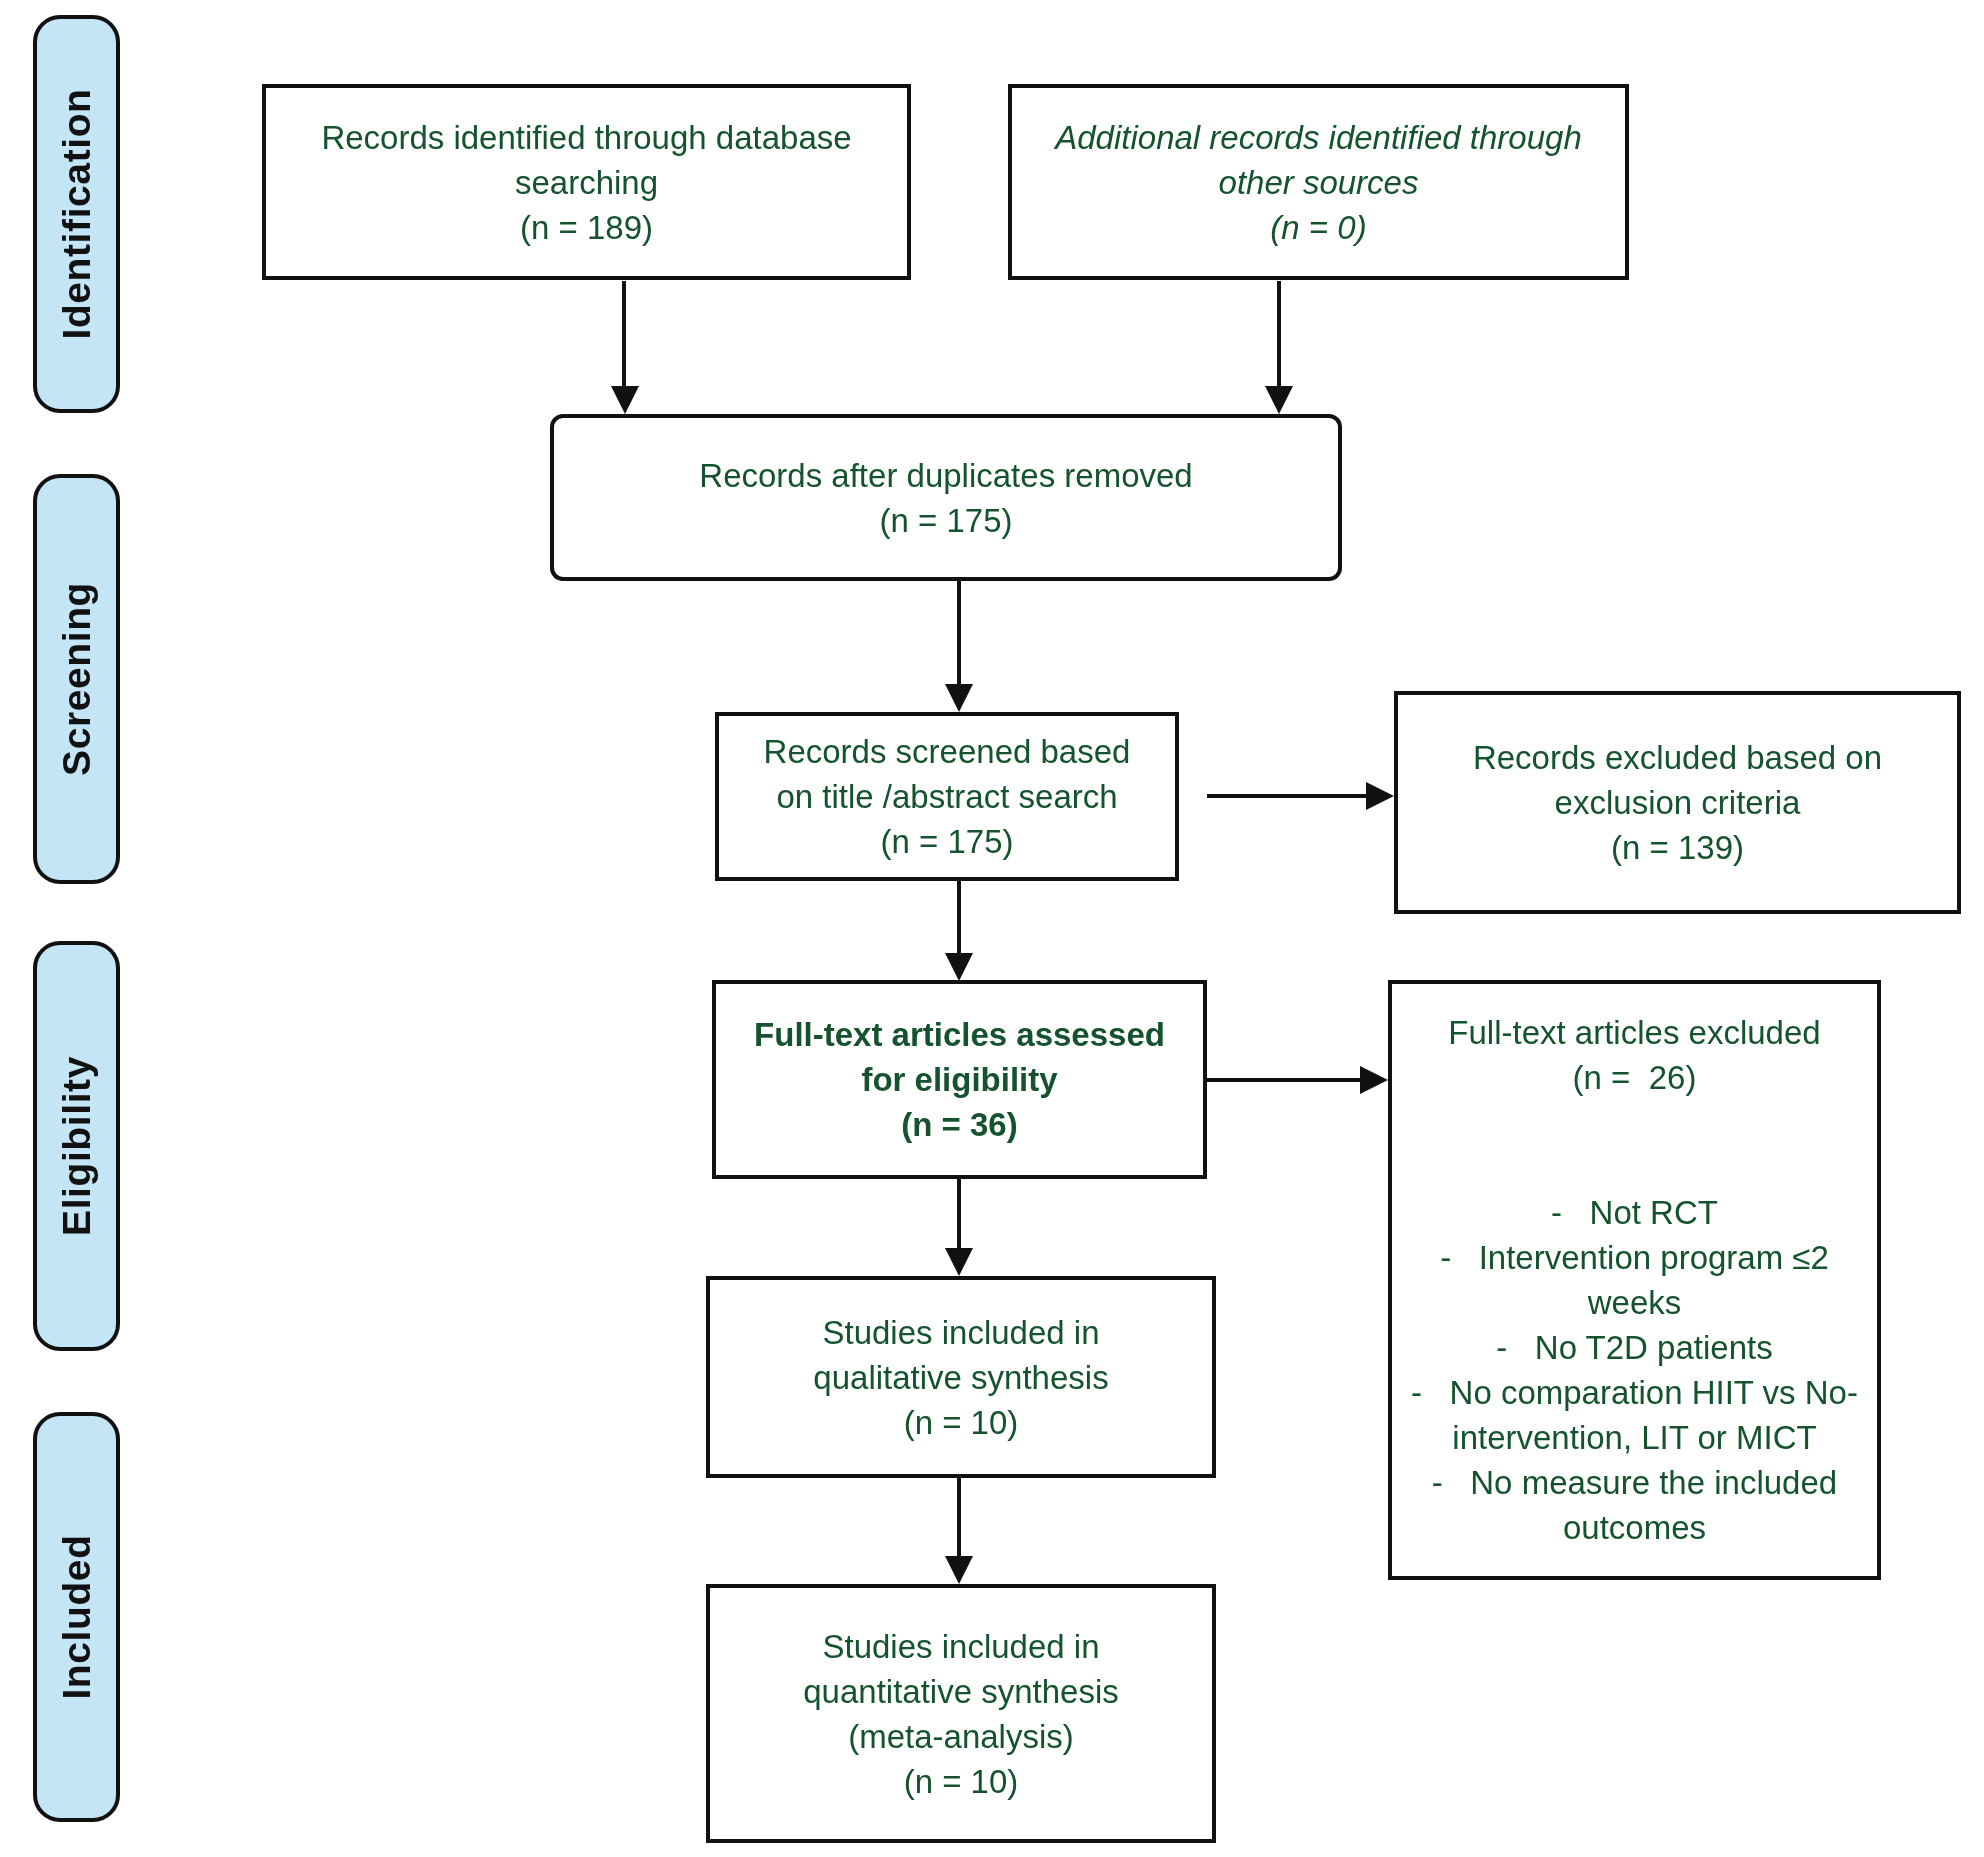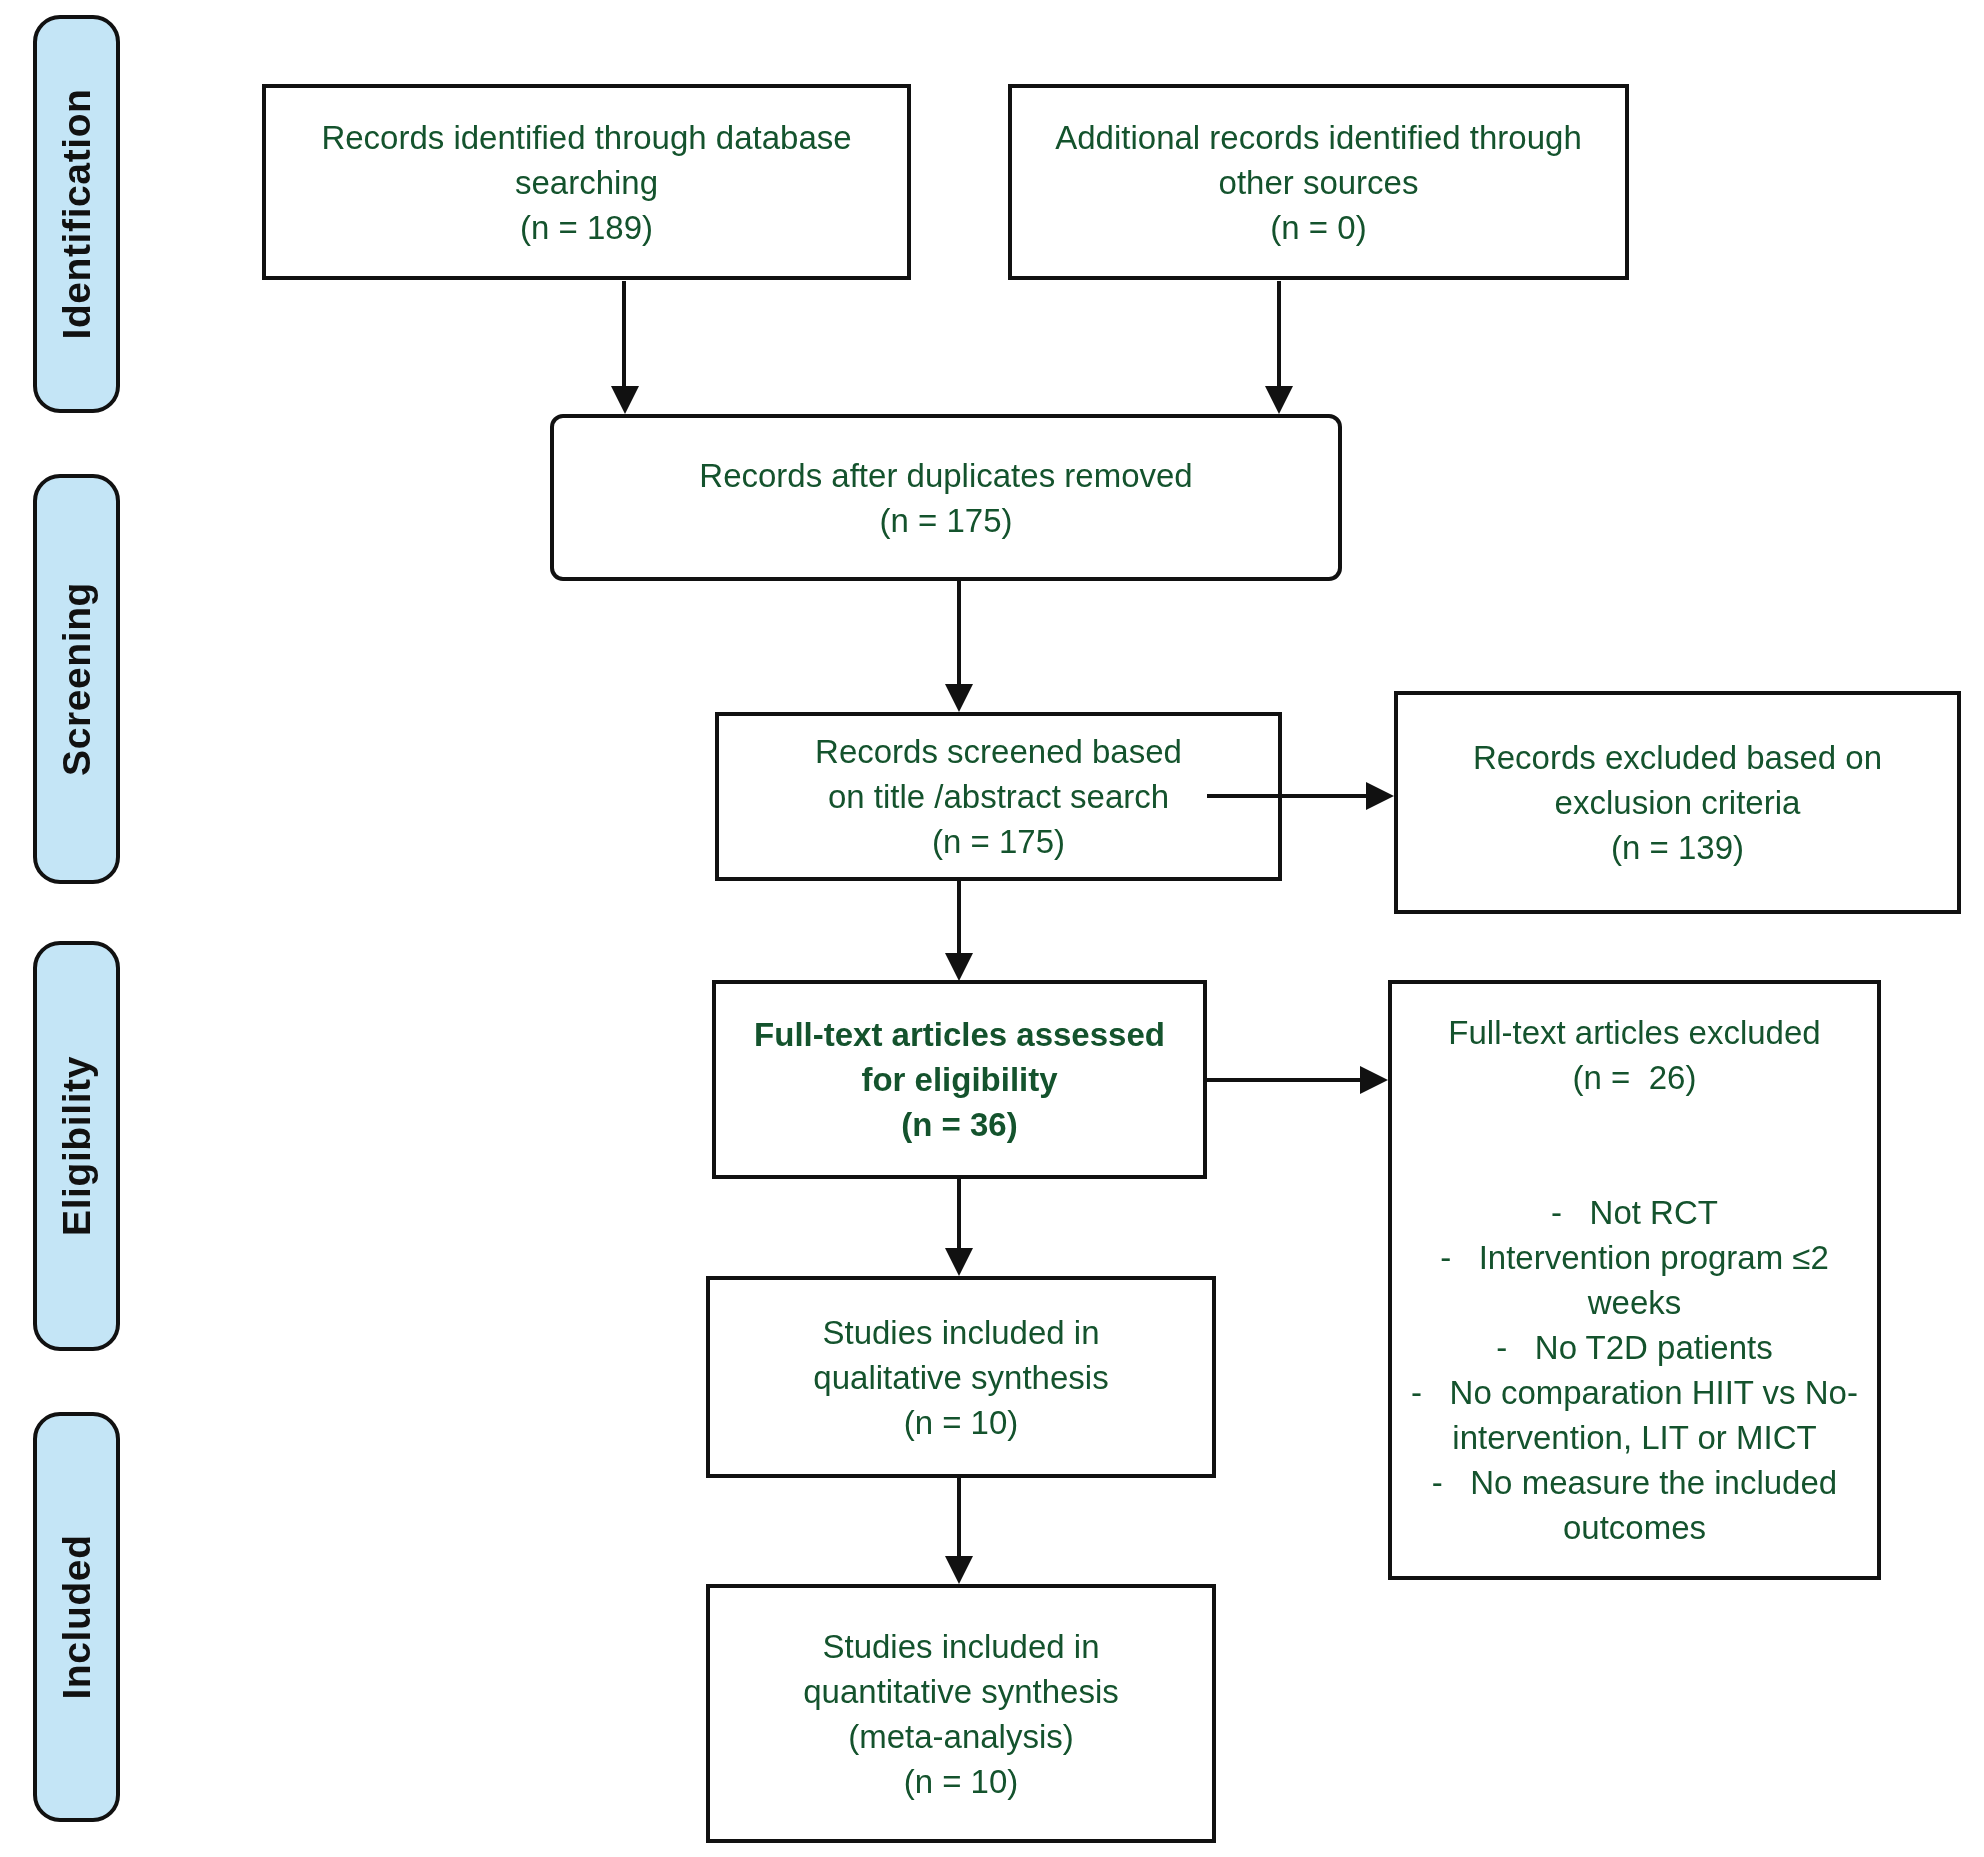--- a/index.html
+++ b/index.html
@@ -84,32 +84,32 @@
   </div>
   <div class="stage" style="top:1412px; height:410px;">
     <span class="stage-label">Included</span>
   </div>
 
   <div class="fbox" style="left:262px; top:84px; width:649px; height:196px;">
     <div class="box-text">Records identified through database
 searching
 (n = 189)</div>
   </div>
-  <div class="fbox" style="left:1008px; top:84px; width:621px; height:196px;">
+  <div class="fbox" style="left:1008px; top:84px; width:621px; height:196px;font-style:italic;">
     <div class="box-text">Additional records identified through
 other sources
 (n = 0)</div>
   </div>
 
   <div class="fbox" style="left:550px; top:414px; width:792px; height:167px;border-radius:13px;">
     <div class="box-text">Records after duplicates removed
 (n = 175)</div>
   </div>
 
-  <div class="fbox" style="left:715px; top:712px; width:567px; height:169px;">
+  <div class="fbox" style="left:715px; top:712px; width:464px; height:169px;">
     <div class="box-text">Records screened based
 on title /abstract search
 (n = 175)</div>
   </div>
   <div class="fbox" style="left:1394px; top:691px; width:567px; height:223px;">
     <div class="box-text">Records excluded based on
 exclusion criteria
 (n = 139)</div>
   </div>
 

